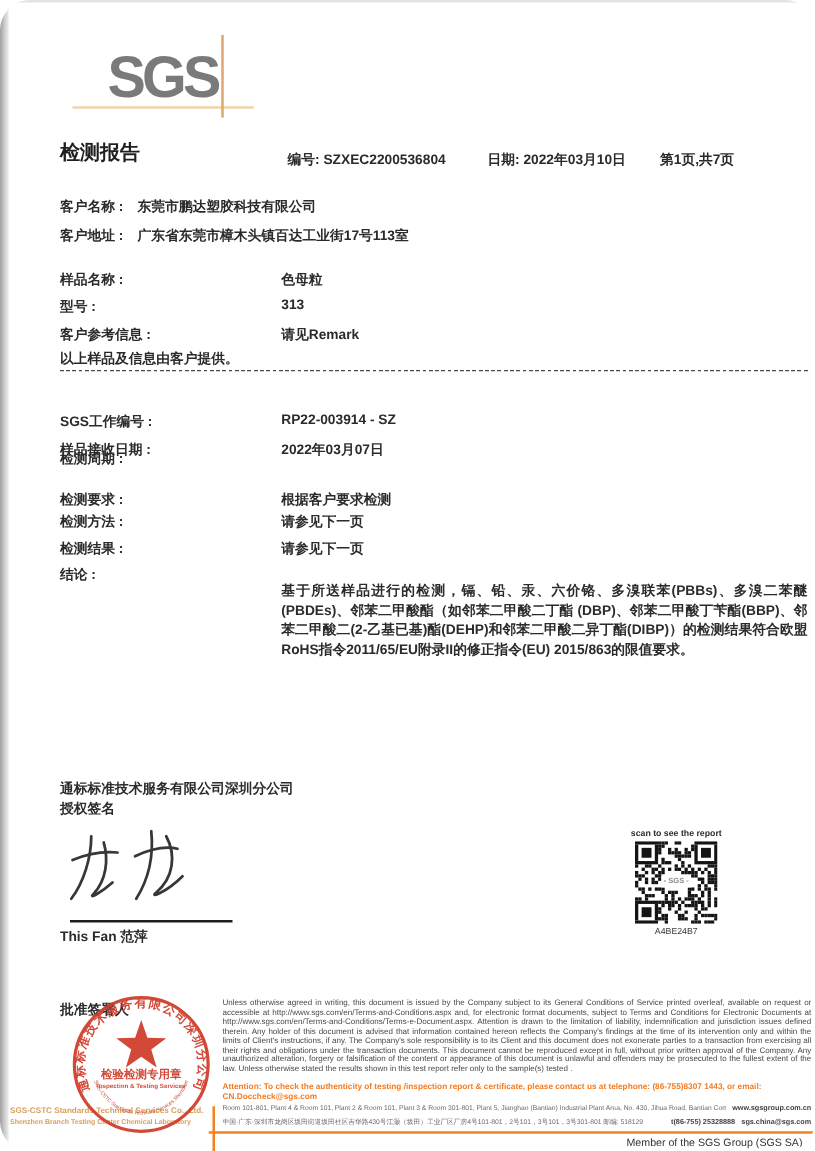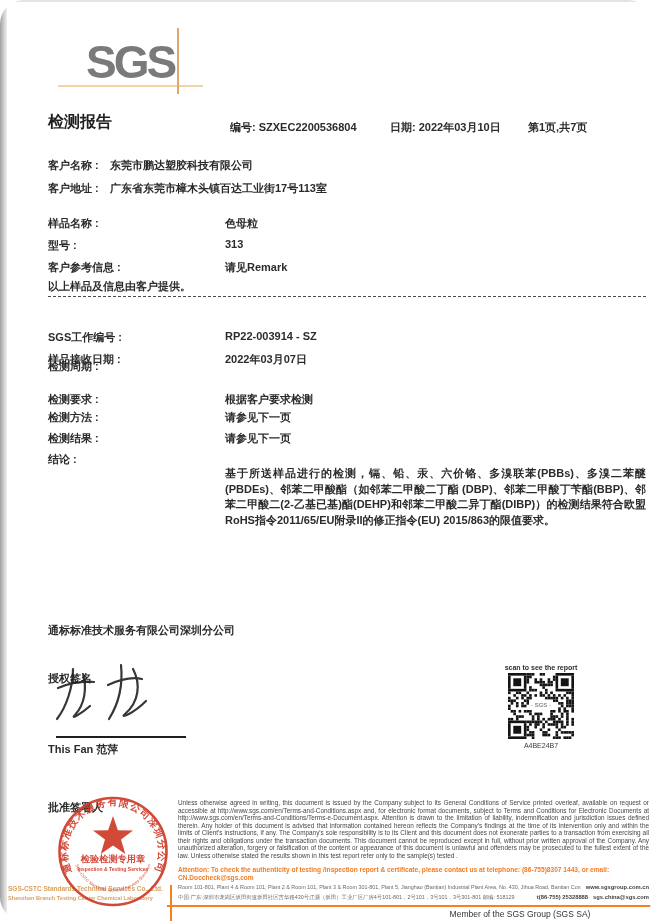--- a/index.html
+++ b/index.html
@@ -26,21 +26,21 @@
   .val{position:absolute;white-space:nowrap;}
   .v1{left:110px}.v2{left:225px}
   .note{position:absolute;left:48px;font-size:11px;font-weight:bold;text-align:center;}
   .dashed{position:absolute;left:48px;top:296px;width:600px;height:1px;
           background:repeating-linear-gradient(to right,#4a4a4a 0 3px,transparent 3px 5px);}
   .conclusion{position:absolute;left:225px;top:450px;width:421px;font-size:11px;
               font-weight:bold;line-height:15.6px;text-align:justify;margin-top:16px;}
 
   
   .sig-company{position:absolute;left:48px;top:623px;font-size:11px;font-weight:bold;}
-  .sig-auth{position:absolute;left:48px;top:639px;font-size:11px;font-weight:bold;margin-top:32px;}
+  .sig-auth{position:absolute;left:48px;top:639px;font-size:11px;font-weight:bold;}
   .sig-svg{position:absolute;left:52px;top:658px;}
   .sig-line{position:absolute;left:56px;top:736px;width:130px;height:2px;background:#1e1e1e;}
   .sig-name{position:absolute;left:48px;top:742px;font-size:11px;font-weight:bold;}
   .sig-title{position:absolute;left:48px;top:800px;font-size:11px;font-weight:bold;}
 
   
   .qr-caption{position:absolute;left:496px;top:664px;width:90px;text-align:center;
               font-size:7px;font-weight:bold;color:#2e2e2e;}
   .qr-box{position:absolute;left:508px;top:673px;width:66px;height:66px;background:#fff;}
   .qr-id{position:absolute;left:496px;top:742px;width:90px;text-align:center;
@@ -57,21 +57,21 @@
               line-height:7.5px;text-align:justify;color:#474747;}
   .attention{position:absolute;left:178px;top:866px;width:471px;font-size:6.6px;
              line-height:7.9px;font-weight:bold;color:#f47b20;}
   .addr-row{position:absolute;left:178px;width:471px;display:flex;gap:5px;align-items:baseline;}
   .ar1{top:884px;}
   .ar2{top:894px;}
   .addr-txt{flex:1;font-size:5.4px;color:#6a6a6a;white-space:nowrap;overflow:hidden;}
   .addr-right{font-size:5.8px;color:#3f3f3f;font-weight:bold;white-space:nowrap;}
   .footer-tick{position:absolute;left:170px;top:885px;width:2px;height:36px;background:#f5821f;}
   .footer-rule{position:absolute;left:167px;top:905px;width:485px;height:2px;background:#f5821f;}
-  .member{position:absolute;left:398px;top:909px;width:244px;text-align:center;
+  .member{position:absolute;left:398px;top:909px;width:244px;text-align:right;
           font-size:8.5px;color:#333;}
 </style>
 </head>
 <body>
 
 <div class="page">
   <div class="edge-top"></div>
   <div class="edge-left"></div>
 
   <div class="logo">SGS</div>

